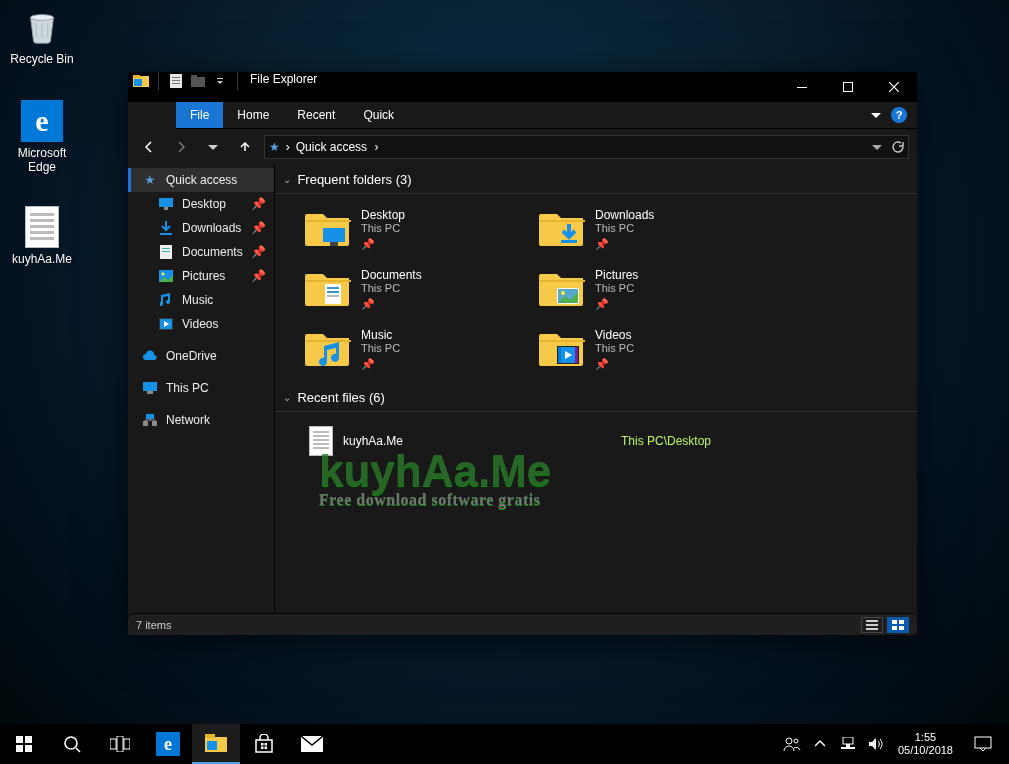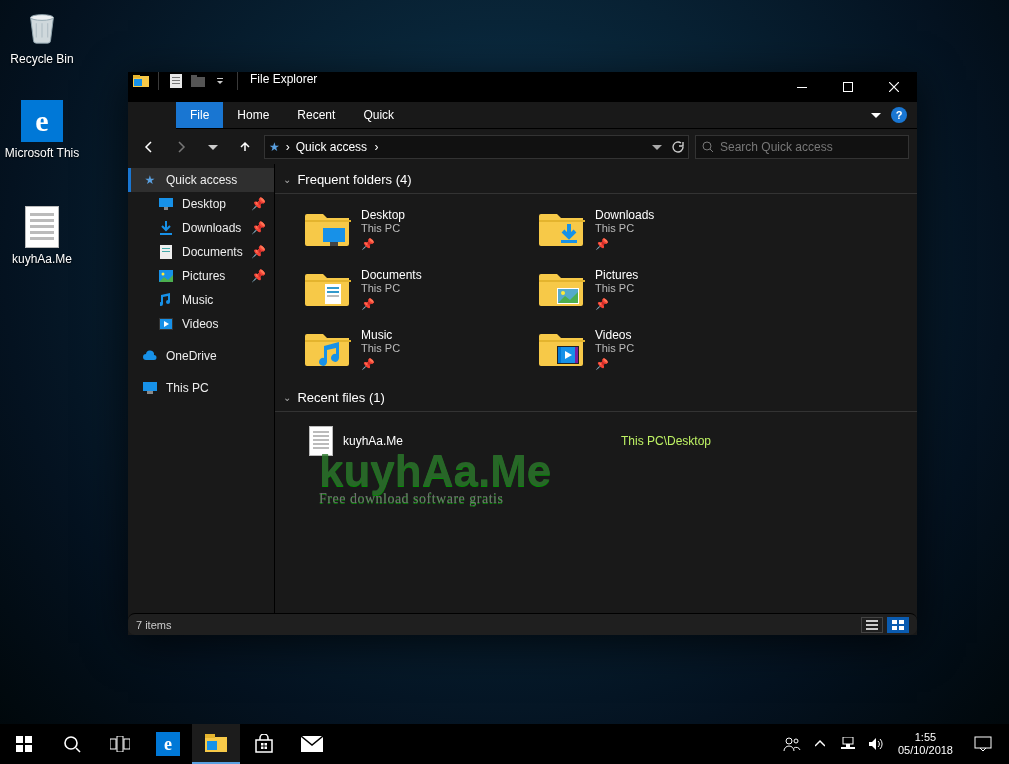--- a/index.html
+++ b/index.html
@@ -75,21 +75,21 @@
 .folder-main-label { font-size:12px; color:#fff; }
 .folder-sub { font-size:11px; color:#bbb; }
 .folder-pin { font-size:11px; color:#888; margin-top:2px; display:inline-block; }
 .recent-row { display:flex; align-items:center; padding:14px 10px 0 34px; gap:10px; font-size:12px; }
 .recent-row .rname { width:268px; }
 .recent-row .rpath { color:#bef264; }
 .recent-row .rfile { width:24px; height:30px; background:#fff; border:1px solid #bbb; position:relative; }
 .recent-row .rfile::before { content:""; position:absolute; left:3px; right:3px; top:4px; height:2px; background:#bbb; box-shadow:0 4px 0 #bbb,0 8px 0 #bbb,0 12px 0 #bbb,0 16px 0 #bbb; }
 
 .watermark { position:absolute; left:44px; top:282px; pointer-events:none; opacity:.8; font-family: "Segoe Script", cursive; font-size:44px; font-weight:bold; color:#2c7a2c; text-shadow:0 1px 0 #0a0; }
-.watermark small { display:block; font-size:14px; font-family:"Segoe UI"; color:#888; font-weight:normal; margin-top:-6px; letter-spacing:.5px; }
+.watermark small { display:block; font-size:16px; font-family:"Segoe UI"; color:#888; font-weight:bold; margin-top:-6px; letter-spacing:.5px; }
 
 .statusbar { height:22px; background:#1f1f1f; border-top:1px solid #000; display:flex; align-items:center; font-size:11px; padding:0 8px; color:#ccc;border-radius:7px; }
 .statusbar .sb-right { margin-left:auto; display:flex; gap:4px; }
 .sb-view { width:22px; height:16px; border:1px solid #444; display:flex; align-items:center; justify-content:center; }
 .sb-view.active { background:#0a5bb0; border-color:#0a5bb0; }
 
 
 .fld-y { fill:#f7c948; }
 .fld-y2 { fill:#e4b42e; }
 </style>
@@ -105,21 +105,21 @@
           <path d="M14 16 v15 M20 16 v15 M26 16 v15" stroke="#b0bec5" stroke-width="1.2"></path>
         </svg>
     </div>
     <div class="lbl">Recycle Bin</div>
   </div>
 
   <div class="desktop-icon" style="left:4px; top:100px">
     <div class="ico">
       <div class="edge-tile">e</div>
     </div>
-    <div class="lbl">Microsoft This</div>
+    <div class="lbl">Microsoft Edge</div>
   </div>
 
   <div class="desktop-icon" style="left:4px; top:206px">
     <div class="ico">
         <div class="txt-file"></div>
       </div>
     <div class="lbl">kuyhAa.Me</div>
   </div>
 </div>
 
@@ -219,27 +219,20 @@
       <span class="addr-end">
         <svg width="10" height="10">
             <path d="M0 3 l5 5 l5 -5" fill="#aaa"></path>
           </svg>
         <svg width="14" height="14">
             <path d="M11 3 a5 5 0 1 0 2 4" fill="none" stroke="#ccc" stroke-width="1.4"></path>
             <path d="M13 2 v4 h-4" fill="none" stroke="#ccc" stroke-width="1.4"></path>
           </svg>
       </span>
     </div>
-    <div class="searchbox">
-      <svg width="12" height="12">
-          <circle cx="5" cy="5" r="4" fill="none" stroke="#777"></circle>
-          <path d="M8 8 l3 3" stroke="#777"></path>
-        </svg>
-      <span>Search Quick access</span>
-    </div>
   </div>
 
   <div class="body">
 
     <div class="navpane">
       <div class="np-section">
         <div class="np-item header selected">
           <span class="np-ico" style="color:#5aa0e0">★</span>
           <span>Quick access</span>
         </div>
@@ -318,27 +311,40 @@
         <div class="np-item header">
           <span class="np-ico">
               <svg width="14" height="12">
                 <rect width="14" height="9" fill="#1791e8"></rect>
                 <rect x="4" y="9" width="6" height="3" fill="#888"></rect>
               </svg>
             </span>
           <span>This PC</span>
         </div>
       </div>
+      <div class="np-section">
+        <div class="np-item header">
+          <span class="np-ico">
+              <svg width="14" height="12">
+                <rect x="3" width="8" height="5" fill="#1791e8"></rect>
+                <rect y="7" width="5" height="5" fill="#888"></rect>
+                <rect x="9" y="7" width="5" height="5" fill="#888"></rect>
+                <path d="M7 5 v2 M2 7 v-1 h10 v1" fill="none" stroke="#888"></path>
+              </svg>
+            </span>
+          <span>Network</span>
+        </div>
+      </div>
     </div>
 
     <div class="content">
 
       <div class="group-header">
         <span class="chev">⌄</span>
-        <span>Frequent folders (4)</span>
+        <span>Frequent folders (3)</span>
       </div>
 
       <div class="folder-grid" id="folder-grid">
           <div class="folder-item">
             <div class="folder-ico">
               <svg class="folder-shape" viewBox="0 0 46 40">
                 <path d="M2 6 h16 l4 4 h22 v26 a2 2 0 0 1 -2 2 h-40 a2 2 0 0 1 -2 -2 v-28 a2 2 0 0 1 2 -2 z" class="fld-y"></path>
                 <path d="M0 12 h46 v2 h-46 z" class="fld-y2"></path>
                 <rect x="18" y="20" width="22" height="14" fill="#1791e8"></rect>
                 <rect x="25" y="34" width="8" height="4" fill="#444"></rect>
@@ -404,21 +410,21 @@
                 <rect x="36" y="19" width="3" height="16" fill="#7b1fa2"></rect>
                 <path d="M26 23 v8 l7 -4 z" fill="#fff"></path>
               </svg>
             </div>
             <div><div class="folder-main-label">Videos</div><div class="folder-sub">This PC</div><span class="folder-pin">📌</span></div>
           </div>
         </div>
 
       <div class="group-header" style="margin-top:2px">
         <span class="chev">⌄</span>
-        <span>Recent files (1)</span>
+        <span>Recent files (6)</span>
       </div>
       <div id="recent-list">
           <div class="recent-row">
             <div class="rfile"></div>
             <div class="rname">kuyhAa.Me</div>
             <div class="rpath">This PC\Desktop</div>
           </div>
         </div>
 
       <div class="watermark">

